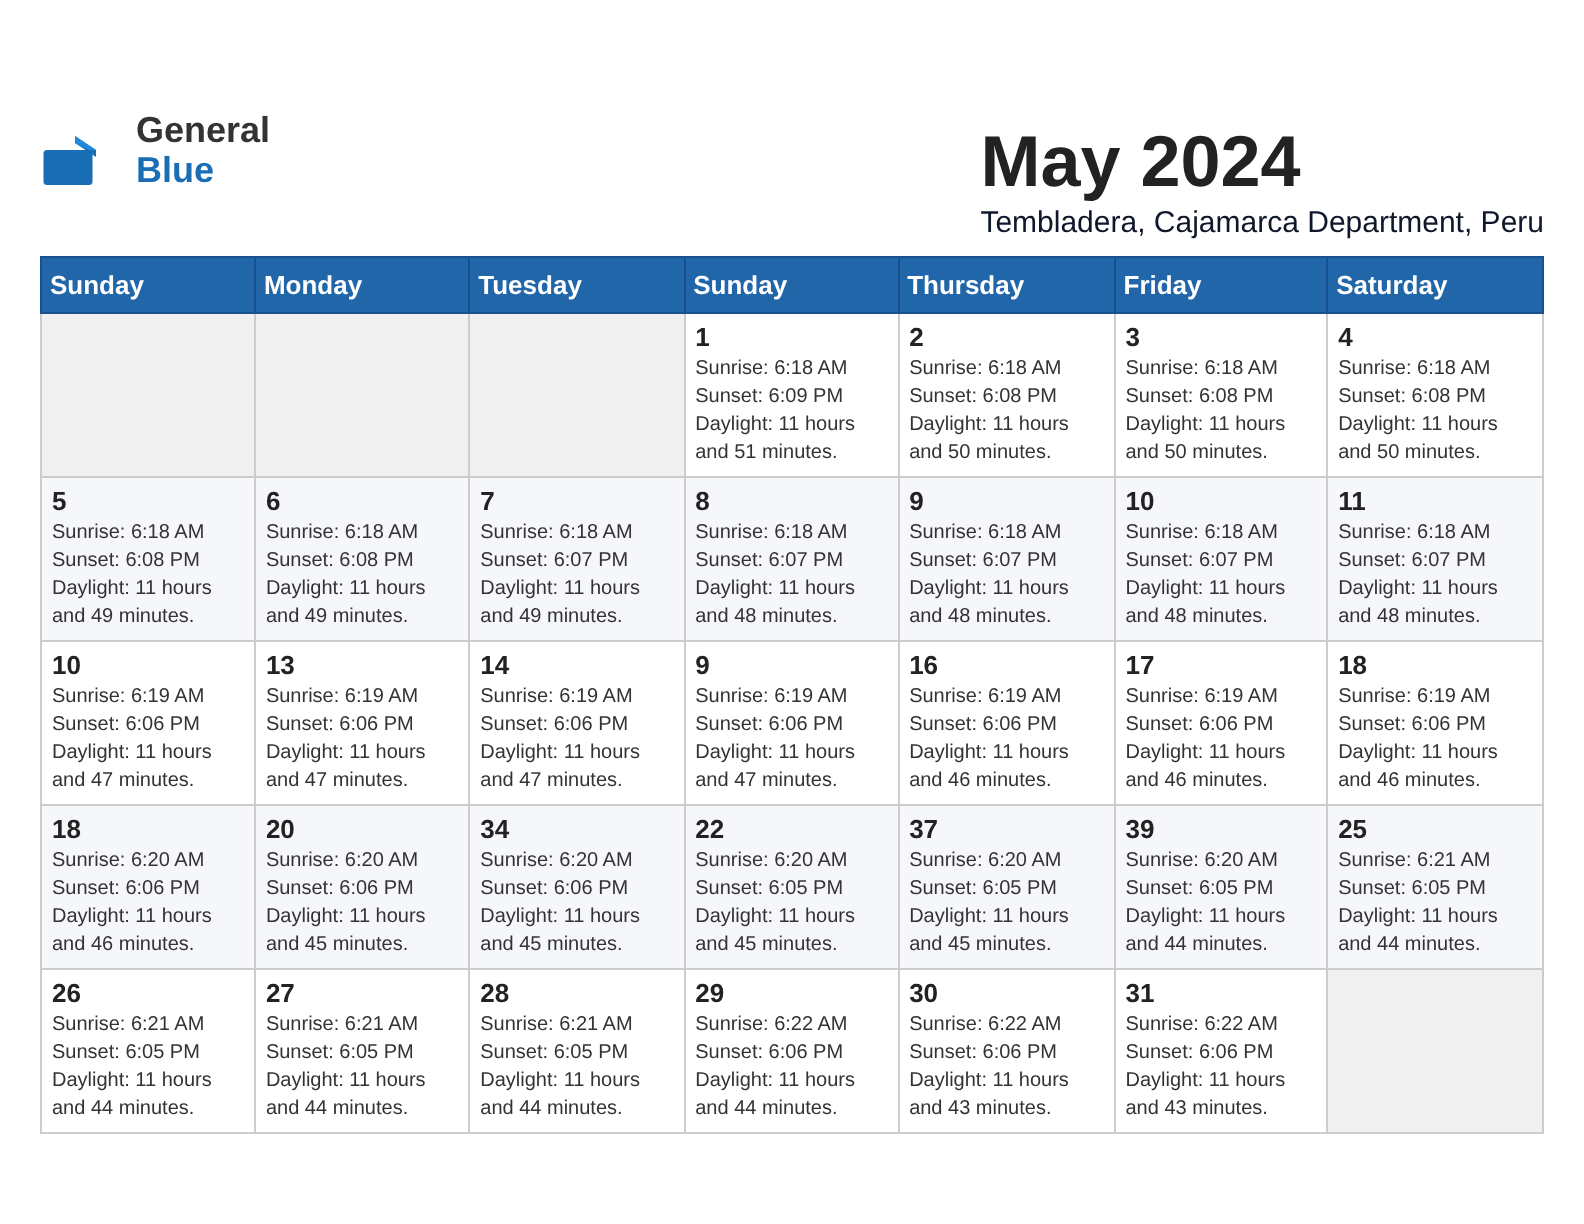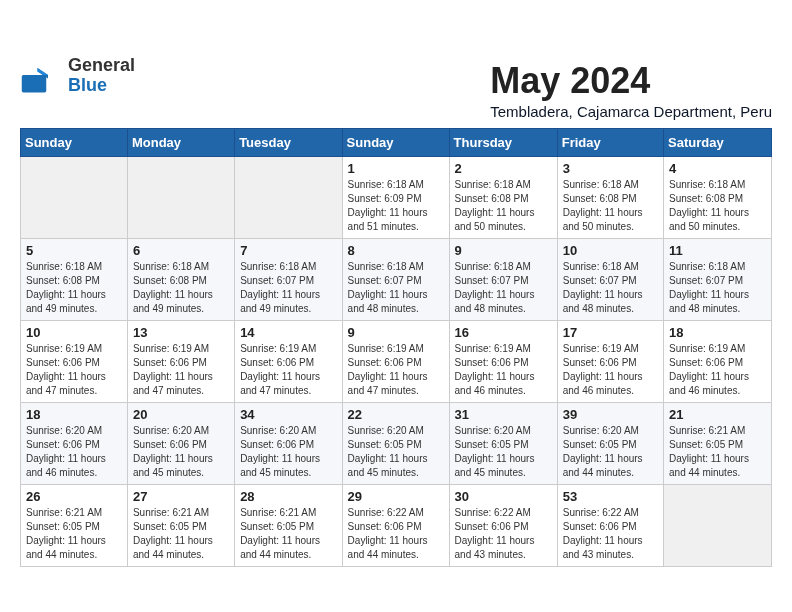--- a/index.html
+++ b/index.html
@@ -287,35 +287,35 @@
 and 45 minutes.</div>
         </td>
         <td>
           <span class="day-number">22</span>
           <div class="day-info" style="white-space: pre-line;">Sunrise: 6:20 AM
 Sunset: 6:05 PM
 Daylight: 11 hours
 and 45 minutes.</div>
         </td>
         <td>
-          <span class="day-number">31</span>
+          <span class="day-number">37</span>
           <div class="day-info" style="white-space: pre-line;">Sunrise: 6:20 AM
 Sunset: 6:05 PM
 Daylight: 11 hours
 and 45 minutes.</div>
         </td>
         <td>
           <span class="day-number">39</span>
           <div class="day-info" style="white-space: pre-line;">Sunrise: 6:20 AM
 Sunset: 6:05 PM
 Daylight: 11 hours
 and 44 minutes.</div>
         </td>
         <td>
-          <span class="day-number">21</span>
+          <span class="day-number">25</span>
           <div class="day-info" style="white-space: pre-line;">Sunrise: 6:21 AM
 Sunset: 6:05 PM
 Daylight: 11 hours
 and 44 minutes.</div>
         </td>
       </tr>
       <tr>
         <td>
           <span class="day-number">26</span>
           <div class="day-info" style="white-space: pre-line;">Sunrise: 6:21 AM
@@ -345,21 +345,21 @@
 and 44 minutes.</div>
         </td>
         <td>
           <span class="day-number">30</span>
           <div class="day-info" style="white-space: pre-line;">Sunrise: 6:22 AM
 Sunset: 6:06 PM
 Daylight: 11 hours
 and 43 minutes.</div>
         </td>
         <td>
-          <span class="day-number">53</span>
+          <span class="day-number">31</span>
           <div class="day-info" style="white-space: pre-line;">Sunrise: 6:22 AM
 Sunset: 6:06 PM
 Daylight: 11 hours
 and 43 minutes.</div>
         </td>
         <td class="empty-cell"></td>
       </tr>
     </tbody>
 </table>
 

